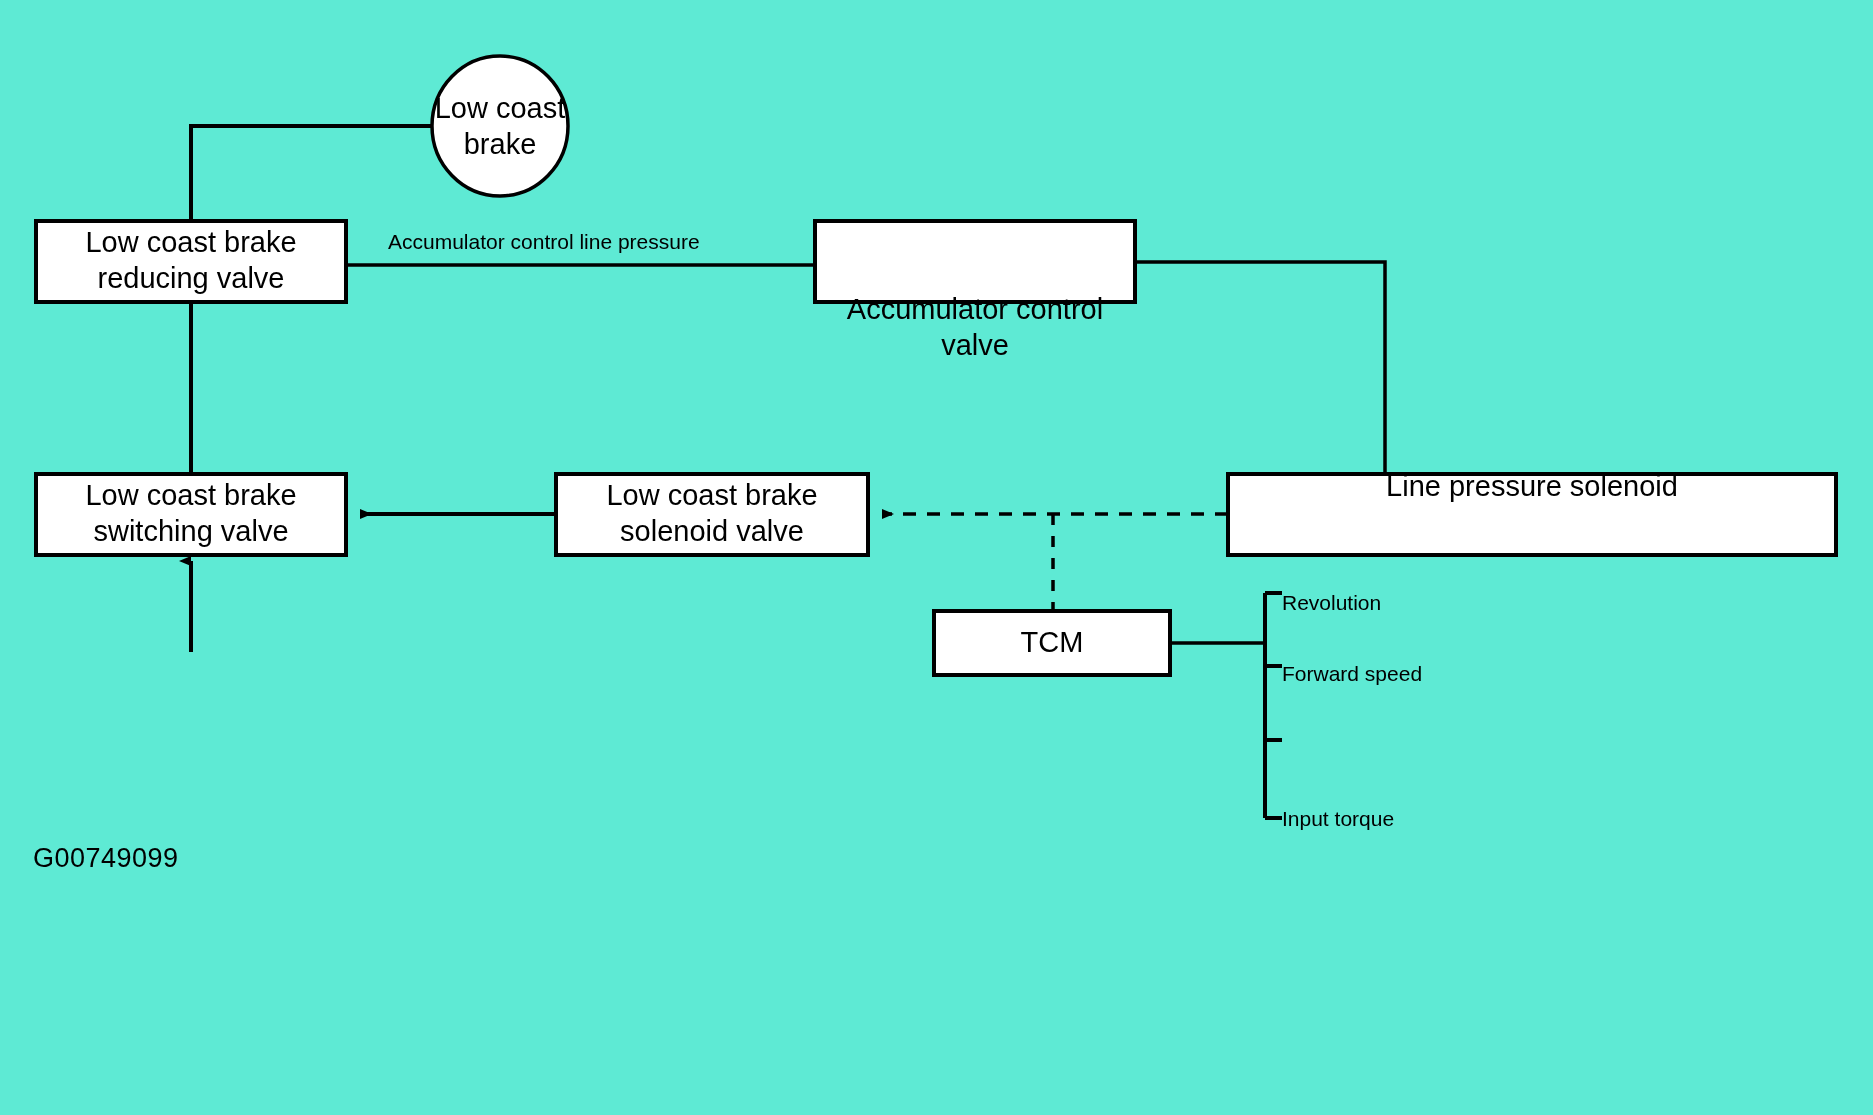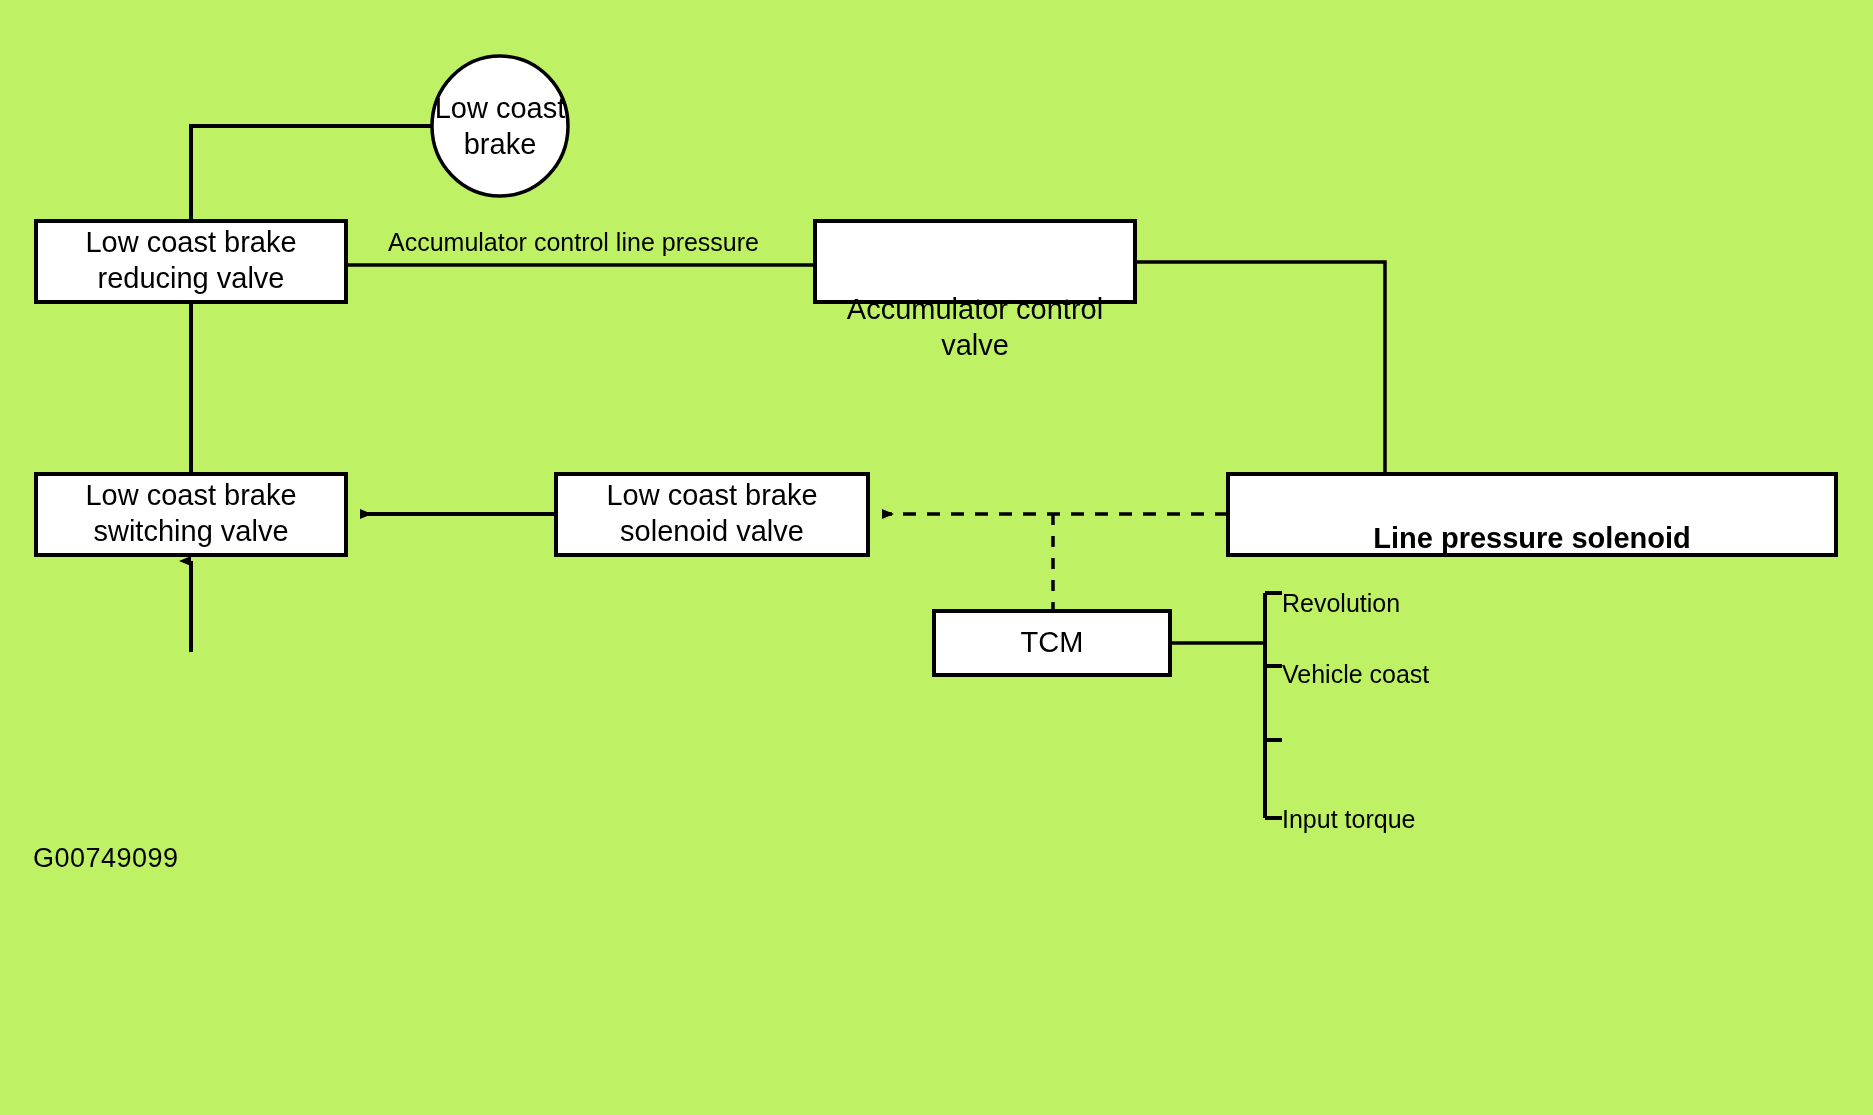--- a/index.html
+++ b/index.html
@@ -4,21 +4,21 @@
 <style>
   html, body {
     margin: 0;
     padding: 0;
     background: #ffffff;
   }
   #canvas {
     position: relative;
     width: 1873px;
     height: 1115px;
-    background: #bef264;
+    background: #5eead4;
     font-family: "Liberation Sans", sans-serif;
     color: #000000;
     overflow: hidden;
   }
   #diagram-svg {
     position: absolute;
     left: 0;
     top: 0;
     width: 1873px;
     height: 1115px;
@@ -27,21 +27,21 @@
     position: absolute;
     text-align: center;
     font-size: 29px;
     line-height: 36px;
     color: #000;
     white-space: pre-line;
     pointer-events: none;
   }
   .free-label {
     position: absolute;
-    font-size: 25px;
+    font-size: 21px;
     line-height: 34px;
     color: #000;
     white-space: nowrap;
   }
   .id-label {
     position: absolute;
     font-size: 27px;
     color: #000;
     letter-spacing: 0.5px;
   }
@@ -112,29 +112,29 @@
 reducing valve</div>
 
   <div class="node-label" style="left:815px; top:243px; width:320px;margin-top:48px;">Accumulator control valve</div>
 
   <div class="node-label" style="left:36px; top:477px; width:310px;">Low coast brake
 switching valve</div>
 
   <div class="node-label" style="left:556px; top:477px; width:312px;">Low coast brake
 solenoid valve</div>
 
-  <div class="node-label" style="left:1228px; top:520px; width:608px;font-weight:bold;">Line pressure solenoid</div>
+  <div class="node-label" style="left:1228px; top:468px; width:608px;">Line pressure solenoid</div>
 
   <div class="node-label" style="left:934px; top:624px; width:236px;">TCM</div>
 
   <div class="free-label" style="left:388px; top:225px;">Accumulator control line pressure</div>
 
 
   <div class="free-label" style="left:1282px; top:586px;">Revolution</div>
-  <div class="free-label" style="left:1282px; top:657px;">Vehicle coast</div>
+  <div class="free-label" style="left:1282px; top:657px;">Forward speed</div>
   <div class="free-label" style="left:1282px; top:802px;text-align:center;">Input torque</div>
 
   <div class="id-label" style="left:33px; top:843px;">G00749099</div>
 
   <div class="box-hit" style="left:432px; top:56px; width:136px; height:140px;"></div>
   <div class="box-hit" style="left:36px; top:221px; width:310px; height:81px;"></div>
   <div class="box-hit" style="left:815px; top:221px; width:320px; height:81px;"></div>
   <div class="box-hit" style="left:36px; top:474px; width:310px; height:81px;"></div>
   <div class="box-hit" style="left:556px; top:474px; width:312px; height:81px;"></div>
   <div class="box-hit" style="left:1228px; top:474px; width:608px; height:81px;"></div>

